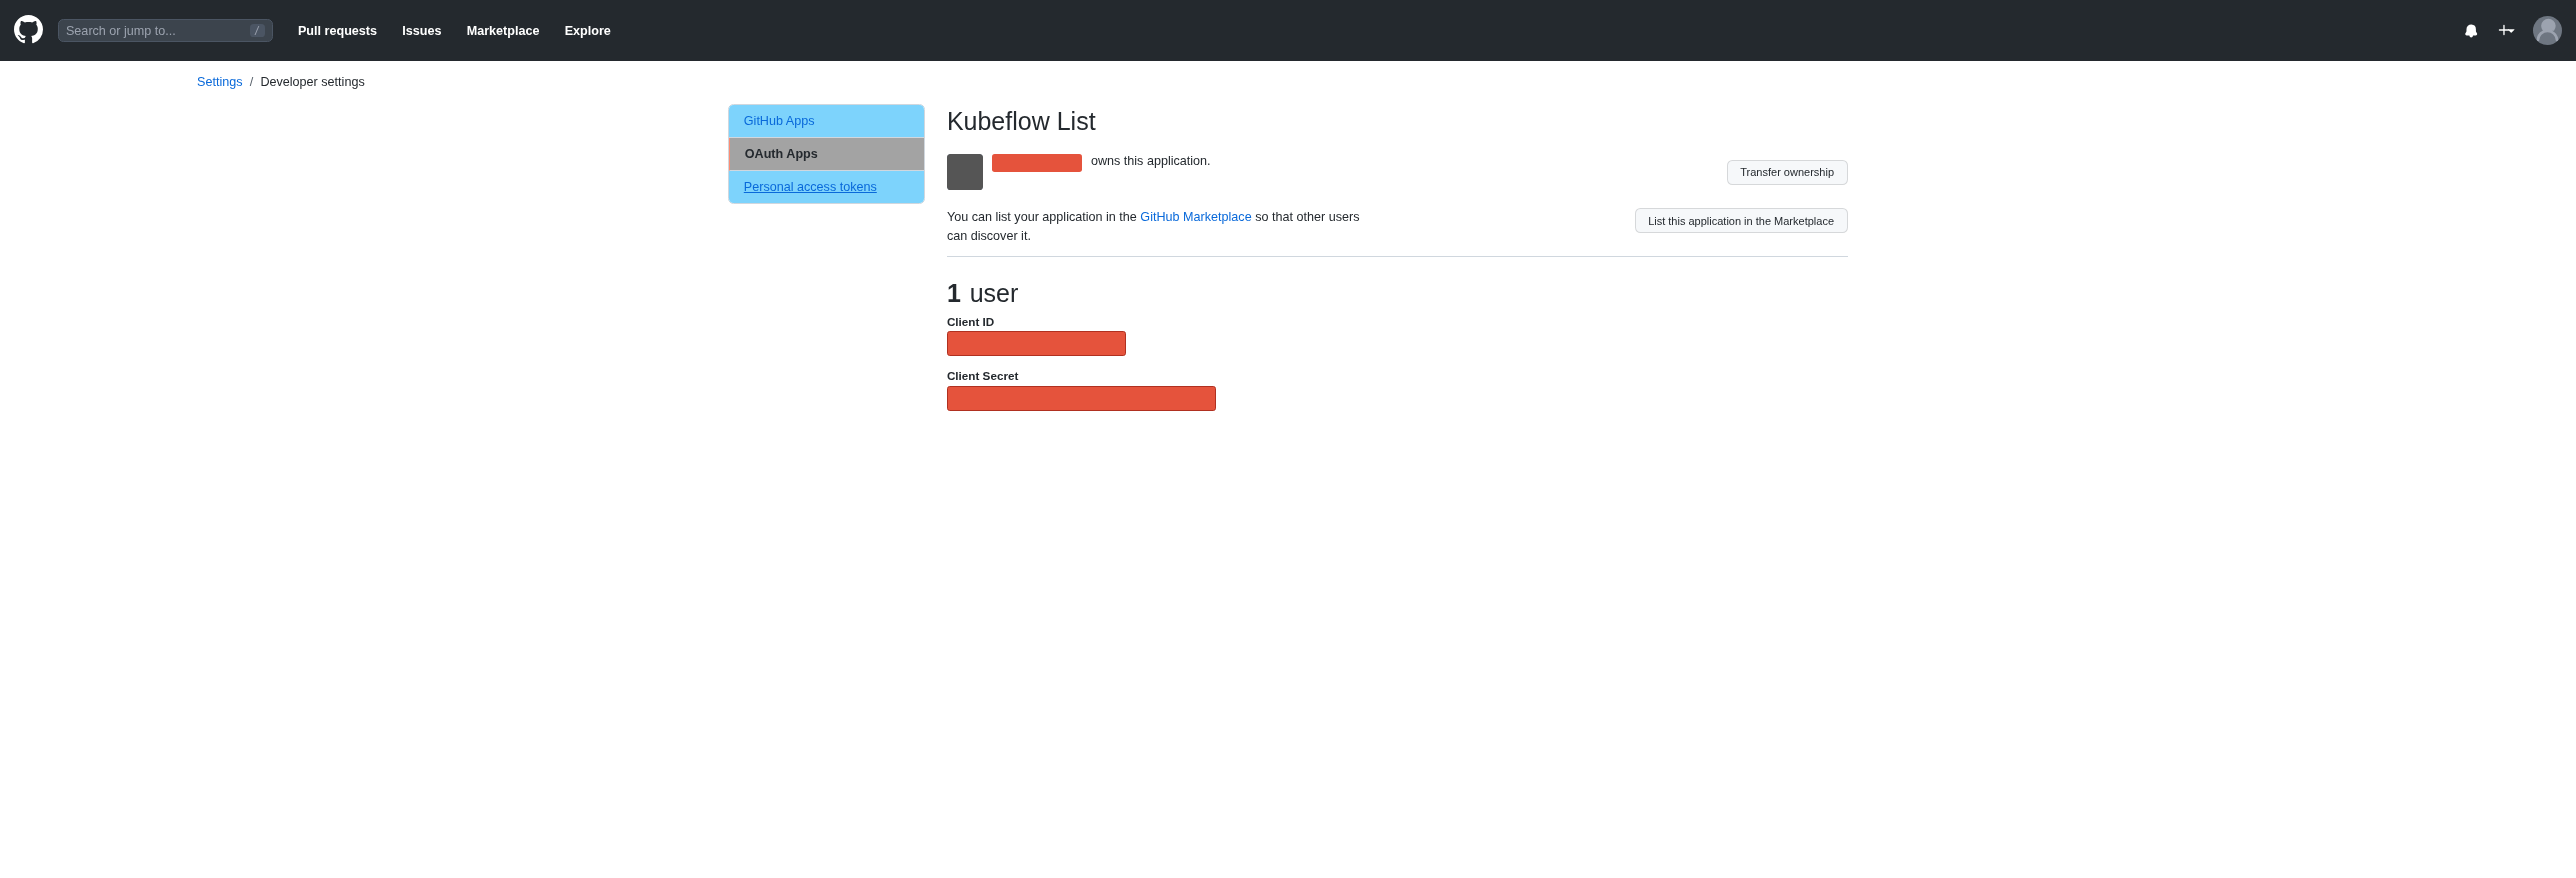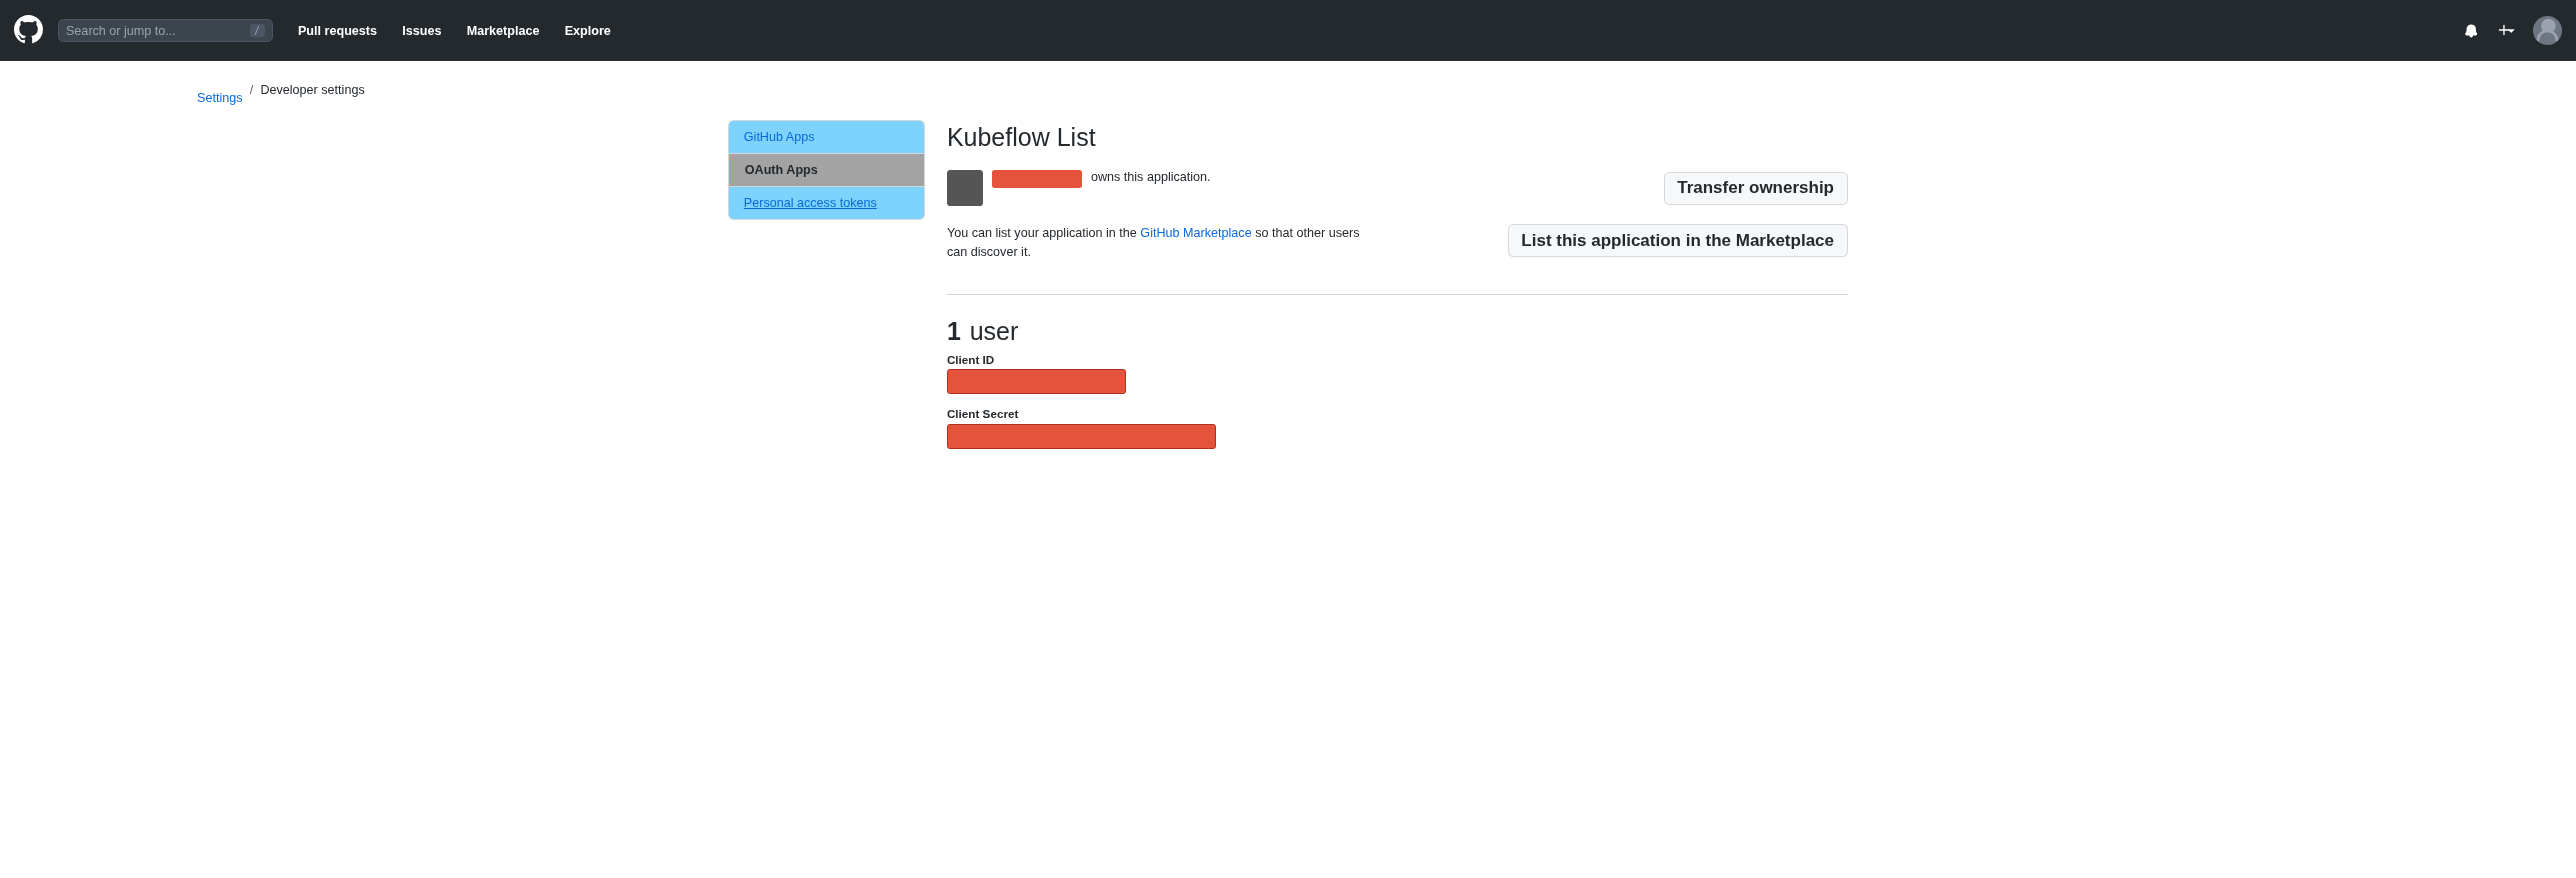--- a/index.html
+++ b/index.html
@@ -96,21 +96,20 @@
     .breadcrumb-bar {
       padding: 14.4px 0 14.4px 0;
       display: flex;
       align-items: center;
       margin-left: 197px;
     }
     .breadcrumb-link {
       color: #0969da;
       text-decoration: none;
       font-size: 12.6px;
-      margin-top: 16px;
     }
     .breadcrumb-sep {
       color: #57606a;
       margin: 0 7.2px;
       font-size: 12.6px;
     }
     .breadcrumb-current {
       color: #24292e;
       font-size: 12.6px;
     }
@@ -196,41 +195,41 @@
       width: 90px;
       border-radius: 2.7px;
     }
     .owner-text {
       font-size: 12.6px;
       color: #24292e;
     }
     .btn {
       display: inline-block;
       padding: 5.4px 12.6px;
-      font-size: 17px;
-      font-weight: 700;
+      font-size: 11px;
+      font-weight: 400;
       color: #24292e;
       background: #f6f8fa;
       border: 0.9px solid rgba(31,35,40,0.15);
       border-radius: 5.4px;
       cursor: pointer;
       text-decoration: none;
       white-space: nowrap;
     }
     .btn-primary {
       background: #f6f8fa;
       color: #24292e;
     }
 
     
     .marketplace-row {
       display: flex;
       align-items: flex-start;
       justify-content: space-between;
-      padding-bottom: 32px;
+      padding-bottom: 10px;
       border-bottom: 0.9px solid #d0d7de;
       margin-bottom: 21.5px;
     }
     .marketplace-text {
       font-size: 12.6px;
       color: #24292e;
       max-width: 431px;
       line-height: 1.5;
     }
     .marketplace-link {

